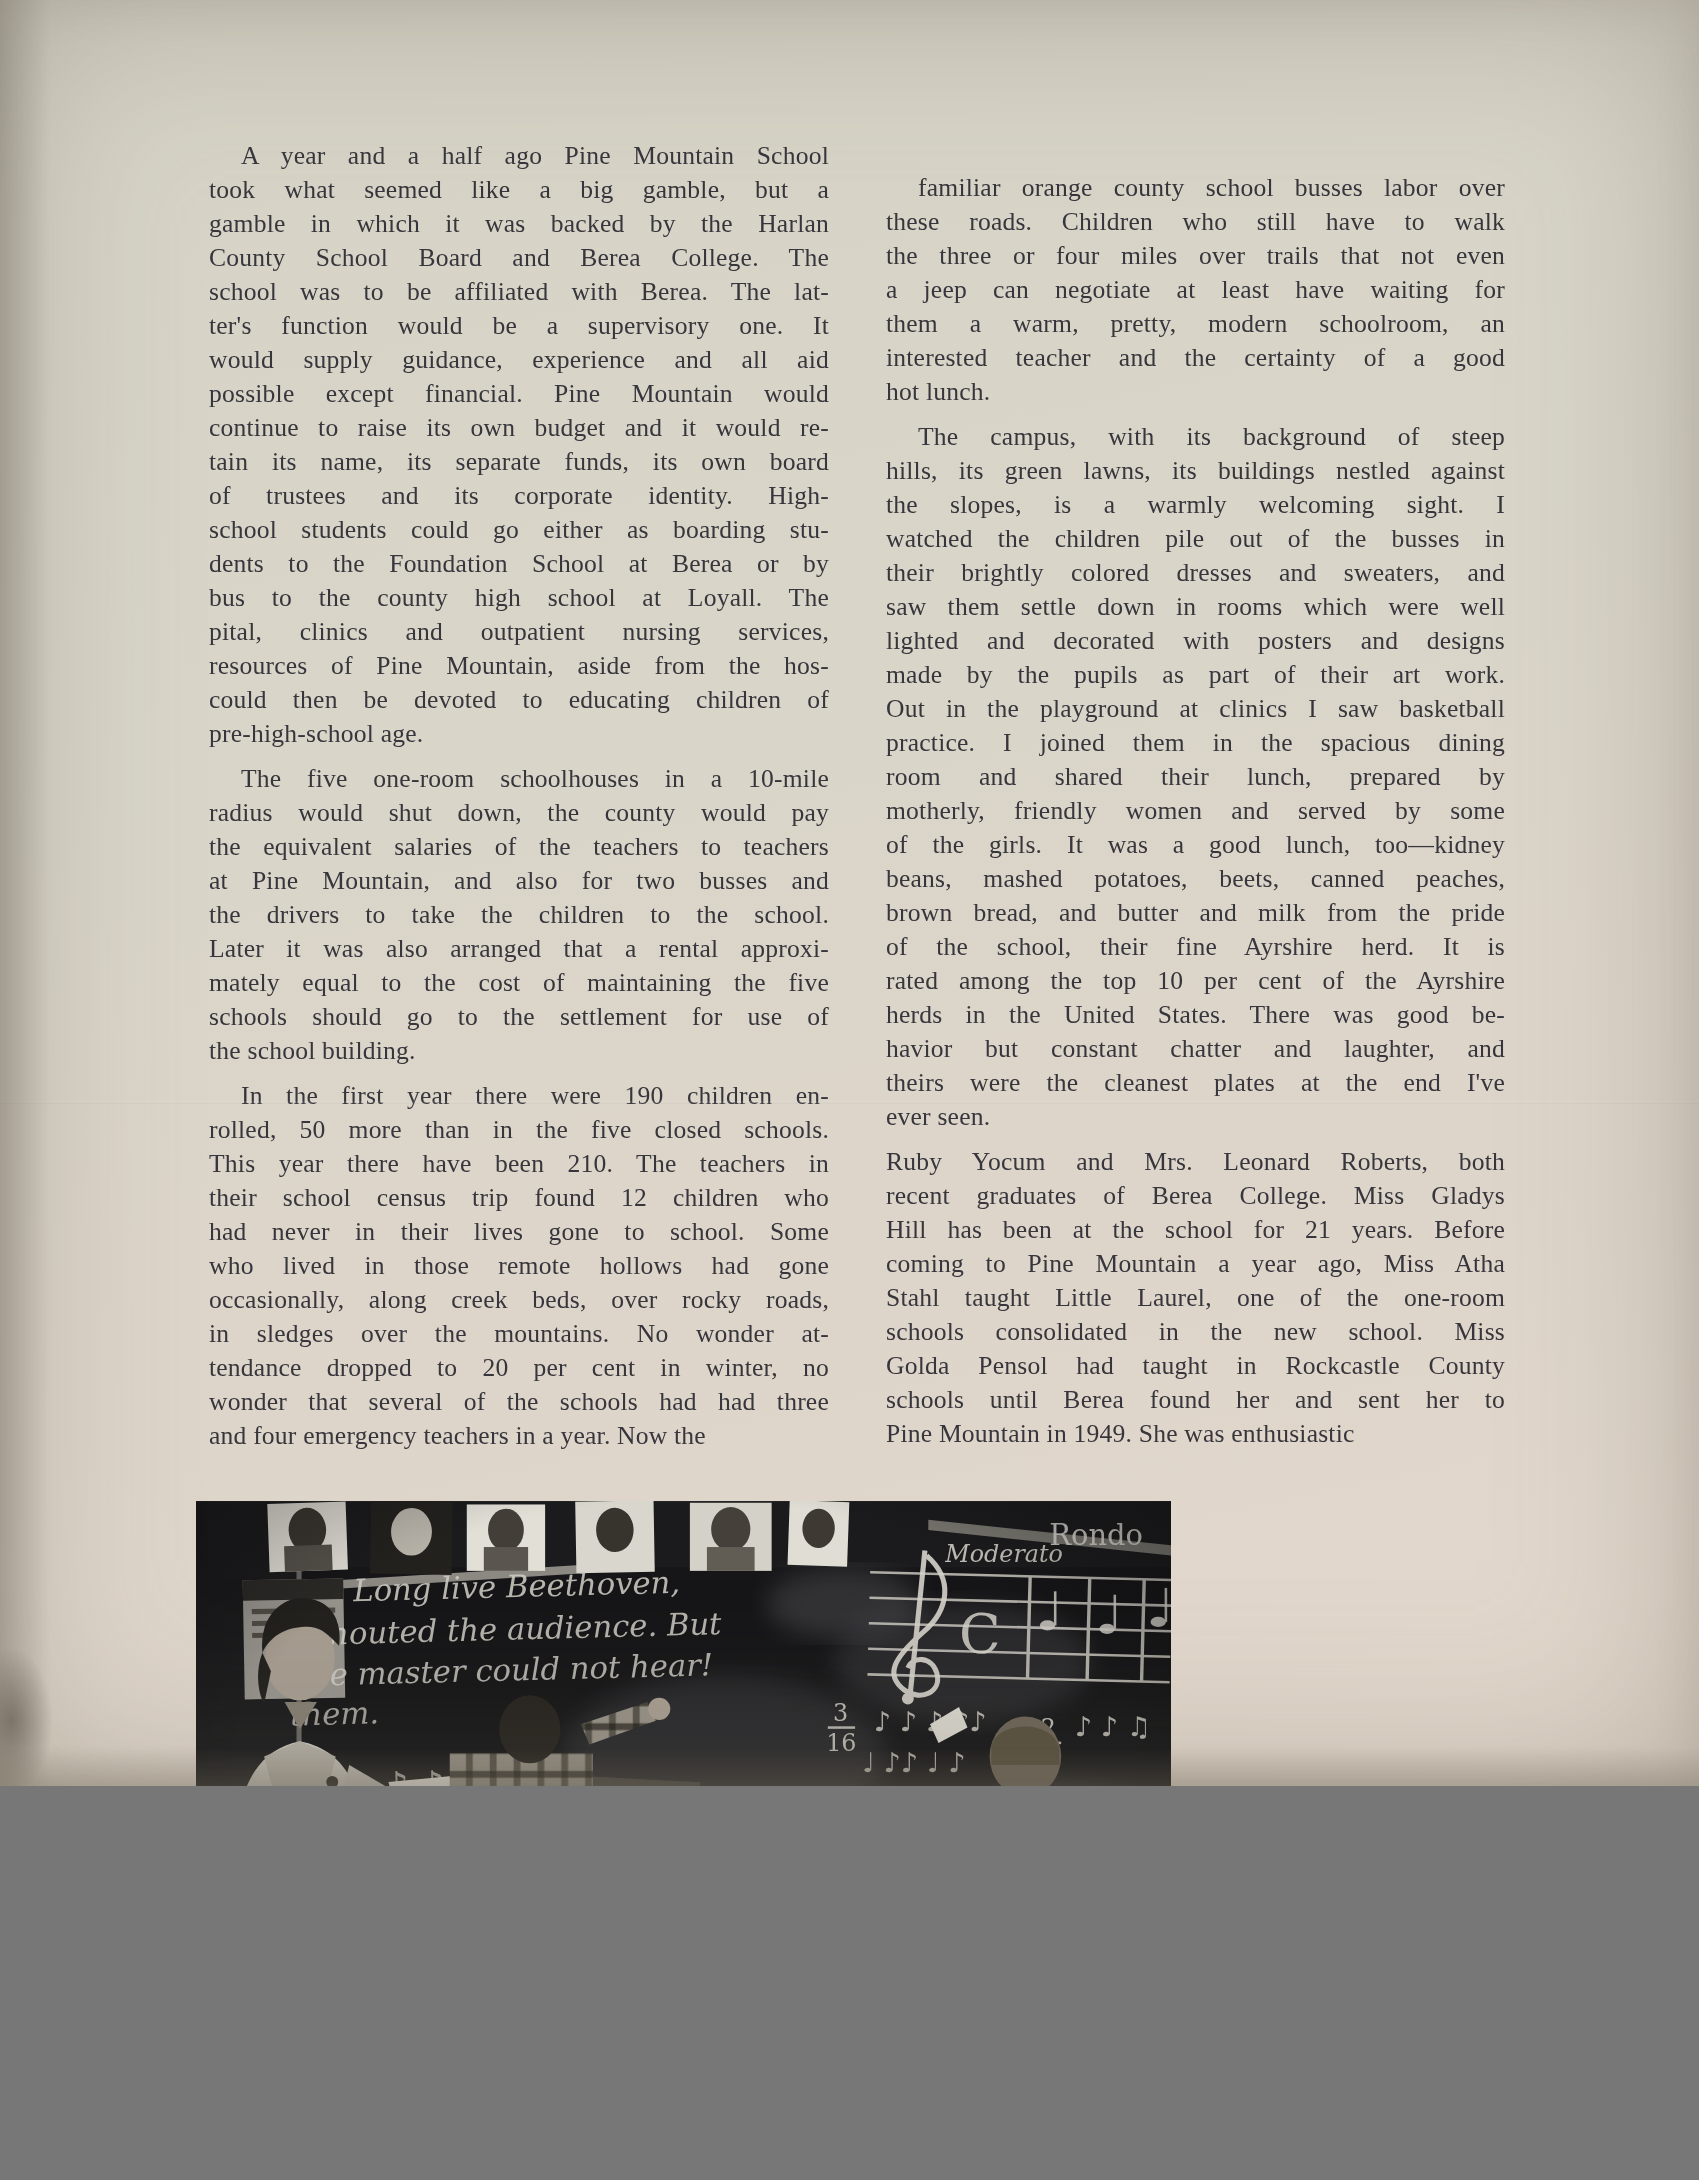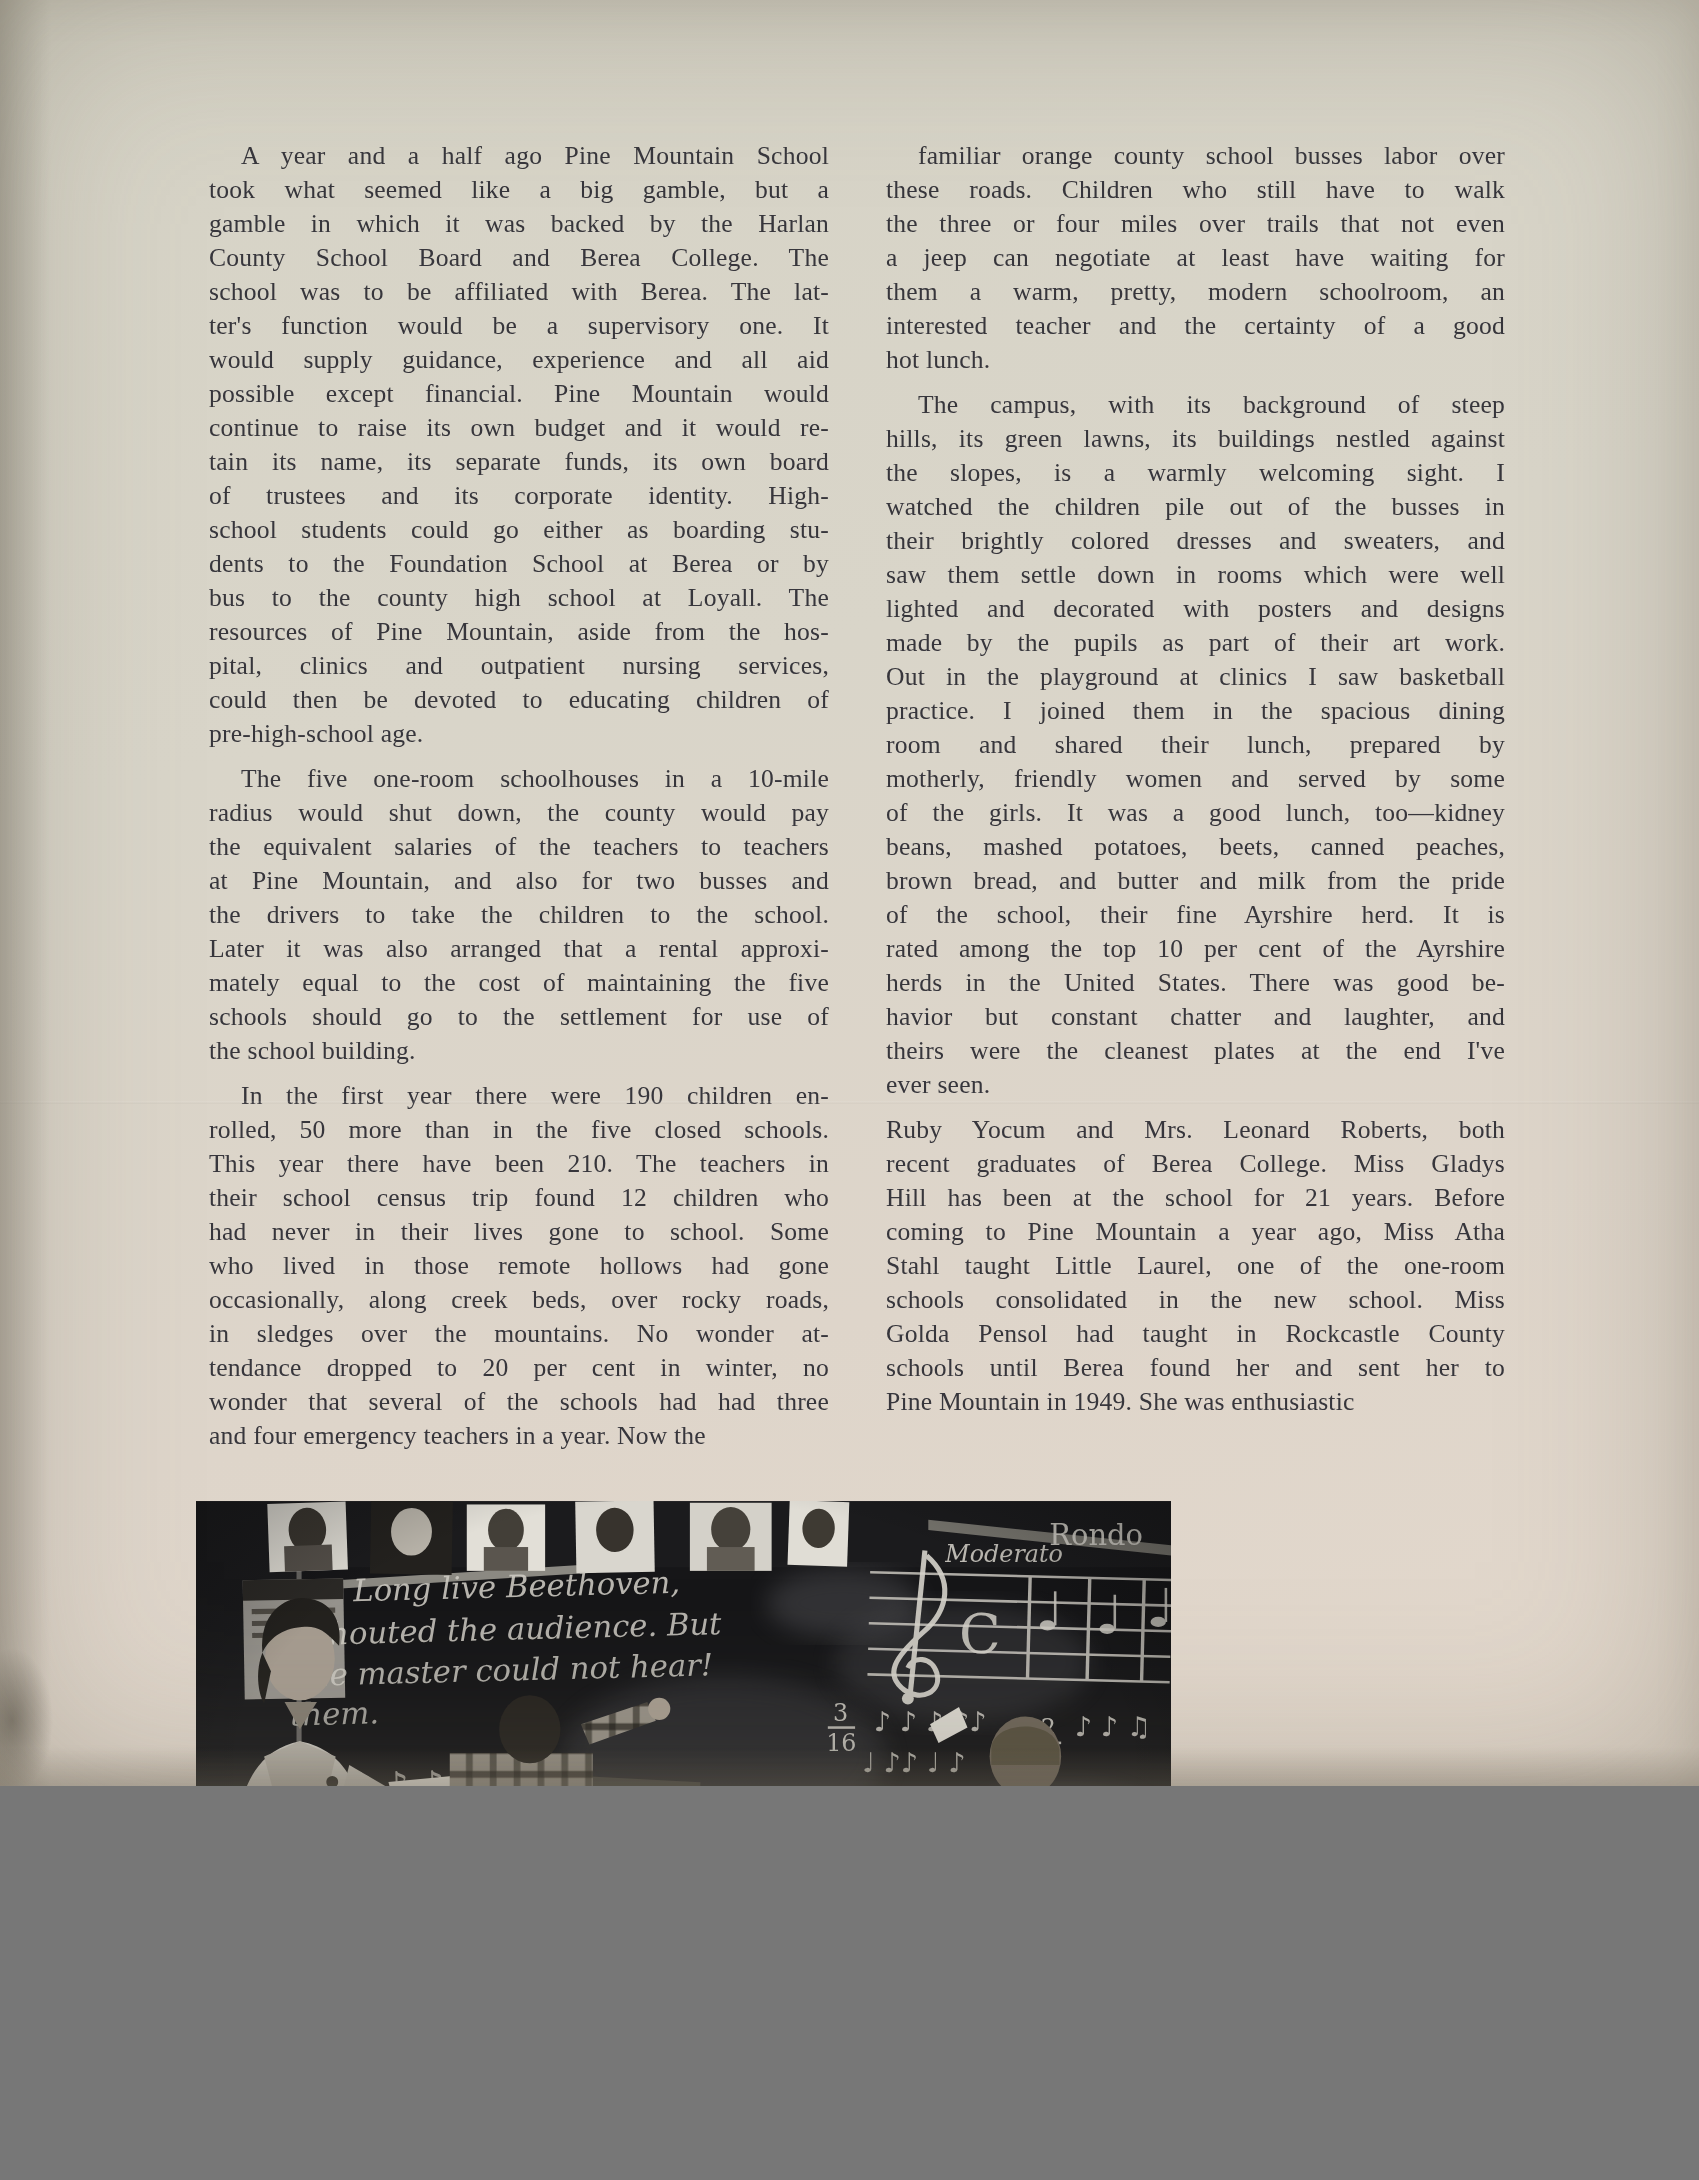--- a/index.html
+++ b/index.html
@@ -15,21 +15,21 @@
   .crease{position:absolute;left:0;width:100%;height:3.4px;opacity:.45;
     background:linear-gradient(rgba(255,255,255,.28),rgba(120,110,95,.16));}
   .smudge{position:absolute;left:-29px;top:1648px;width:82px;height:145px;
     background:radial-gradient(closest-side,rgba(58,52,42,.5),rgba(58,52,42,0));}
   .smudge2{position:absolute;left:1082px;top:2125px;width:221px;height:68px;
     background:radial-gradient(closest-side,rgba(95,84,70,.28),rgba(95,84,70,0));}
 
   .col{position:absolute;top:139px;font-size:25.6px;line-height:34px;
     letter-spacing:0.2px;filter:blur(0.2px);}
   .col-left{left:209px;width:620px;}
-  .col-right{left:886px;width:619px;}
+  .col-right{left:886px;width:619px;margin-top:32px;}
   .para{margin:0 0 11px 0;}
   .tline{text-align:justify;text-align-last:justify;height:34px;white-space:normal;}
   .tline.first{text-indent:32px;}
   .tline.last{text-align-last:left;}
 
   .photo{position:absolute;left:196px;top:1501px;width:975px;height:580px;}
   .photo svg{display:block;}
 
   .caption{position:absolute;left:1182px;top:1760px;width:319px;
     font-family:"Liberation Serif", serif;font-weight:bold;font-size:21px;
@@ -55,22 +55,22 @@
         <div class="tline">school was to be affiliated with Berea. The lat-</div>
         <div class="tline">ter's function would be a supervisory one. It</div>
         <div class="tline">would supply guidance, experience and all aid</div>
         <div class="tline">possible except financial. Pine Mountain would</div>
         <div class="tline">continue to raise its own budget and it would re-</div>
         <div class="tline">tain its name, its separate funds, its own board</div>
         <div class="tline">of trustees and its corporate identity.  High-</div>
         <div class="tline">school students could go either as boarding stu-</div>
         <div class="tline">dents to the Foundation School at Berea or by</div>
         <div class="tline">bus to the county high school at Loyall. The</div>
+        <div class="tline">pital, clinics and outpatient nursing services,</div>
         <div class="tline">resources of Pine Mountain, aside from the hos-</div>
-        <div class="tline">pital, clinics and outpatient nursing services,</div>
         <div class="tline">could then be devoted to educating children of</div>
         <div class="tline last">pre-high-school age.</div>
       </div>
       <div class="para">
         <div class="tline first">The five one-room schoolhouses in a 10-mile</div>
         <div class="tline">radius would shut down, the county would pay</div>
         <div class="tline">the equivalent salaries of the teachers to teachers</div>
         <div class="tline">at Pine Mountain, and also for two busses and</div>
         <div class="tline">the drivers to take the children to the school.</div>
         <div class="tline">Later it was also arranged that a rental approxi-</div>

